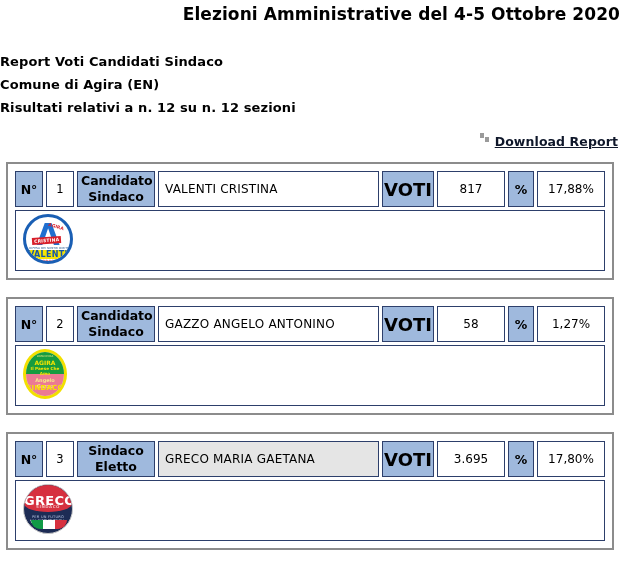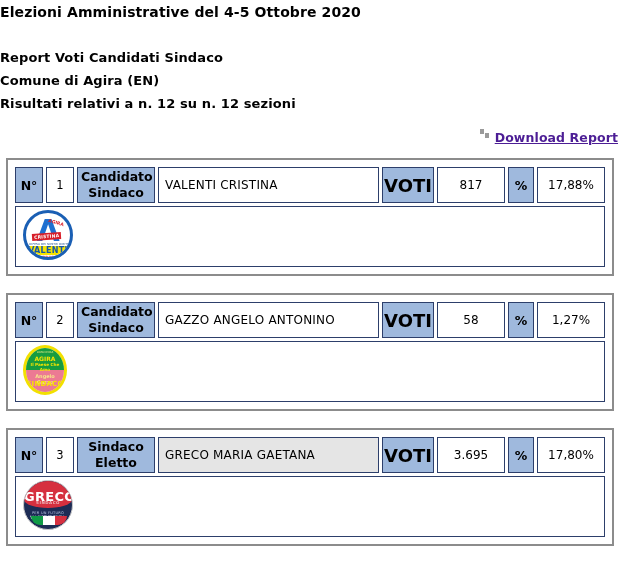--- a/index.html
+++ b/index.html
@@ -11,22 +11,22 @@
     width: 620px;
     height: 563px;
     font-family: "DejaVu Sans", "Liberation Sans", sans-serif;
     color: #000000;
     overflow: hidden;
     position: relative;
   }
 
   
   .page-title {
-    text-align: left;
-    font-size: 14px;
+    text-align: right;
+    font-size: 17px;
     font-weight: bold;
     padding-top: 4px;
     letter-spacing: 0.1px;
   }
   .subtitle-block {
     text-align: left;
     margin-top: 26px;
   }
   .subtitle-line {
     font-size: 13px;
@@ -55,21 +55,21 @@
   .broken-img-icon i {
     position: absolute;
     display: block;
     background: #9a9a9a;
   }
   .broken-img-icon i.b1 { left: 0;  top: 0;  width: 4px; height: 5px; }
   .broken-img-icon i.b2 { left: 5px; top: 4px; width: 4px; height: 5px; }
   .download-link {
     font-size: 12.5px;
     font-weight: bold;
-    color: #4c1d95;
+    color: #0f172a;
     text-decoration: underline;
     cursor: pointer;
     letter-spacing: 0.1px;
   }
 
   
   .block-list { margin-top: 13px; }
 
   .cand-outer {
     border: 2px solid #8c8c8c;

